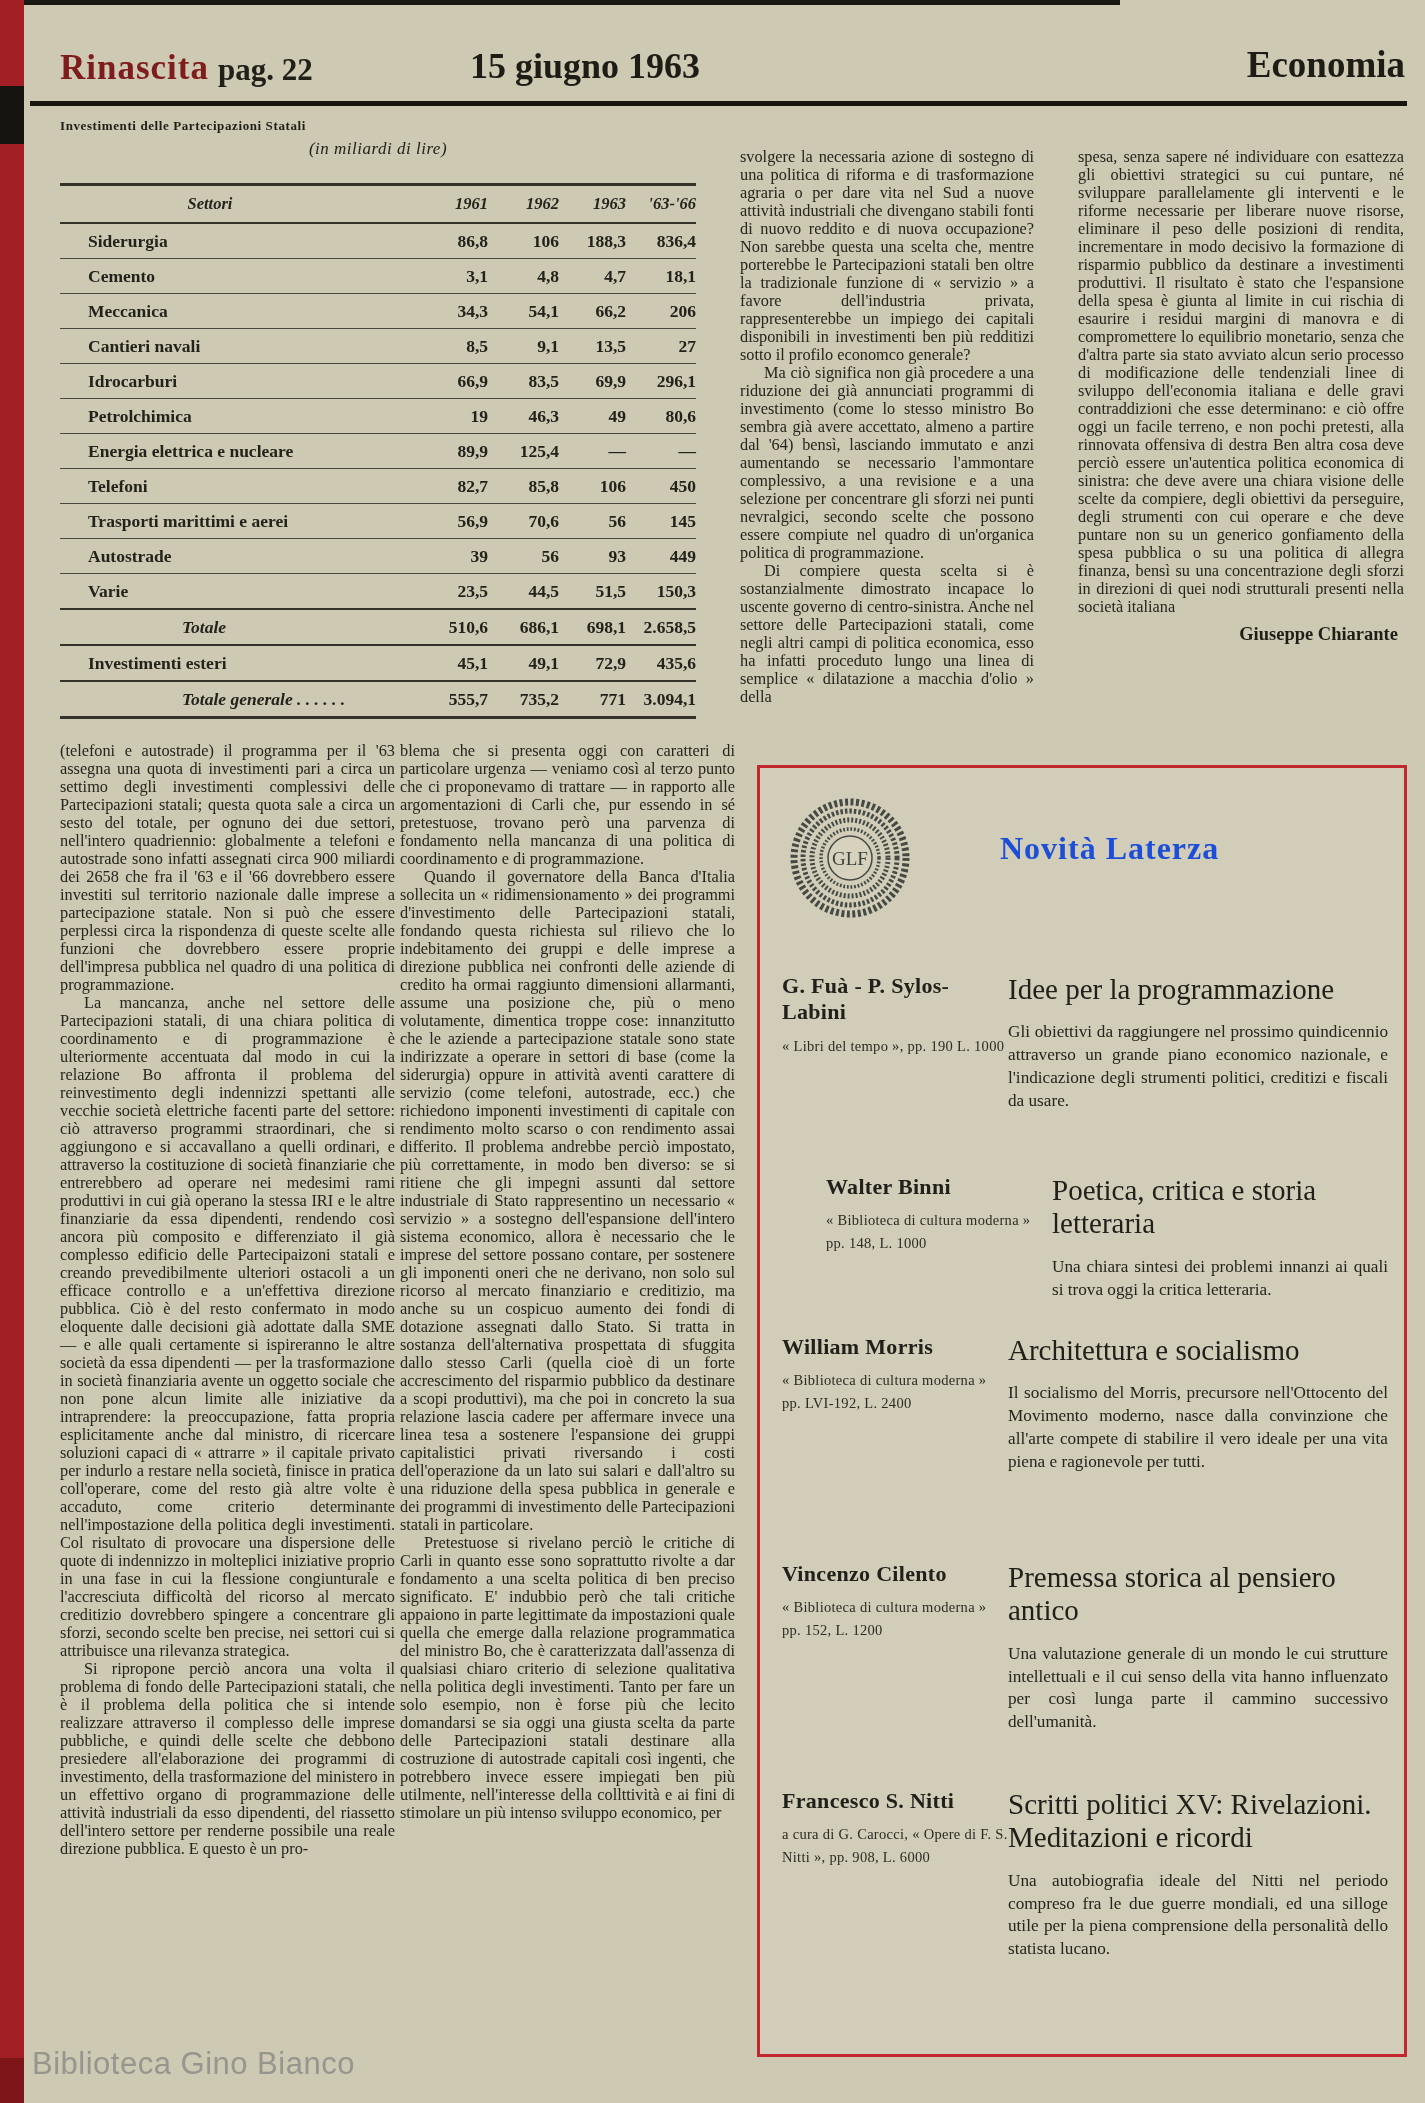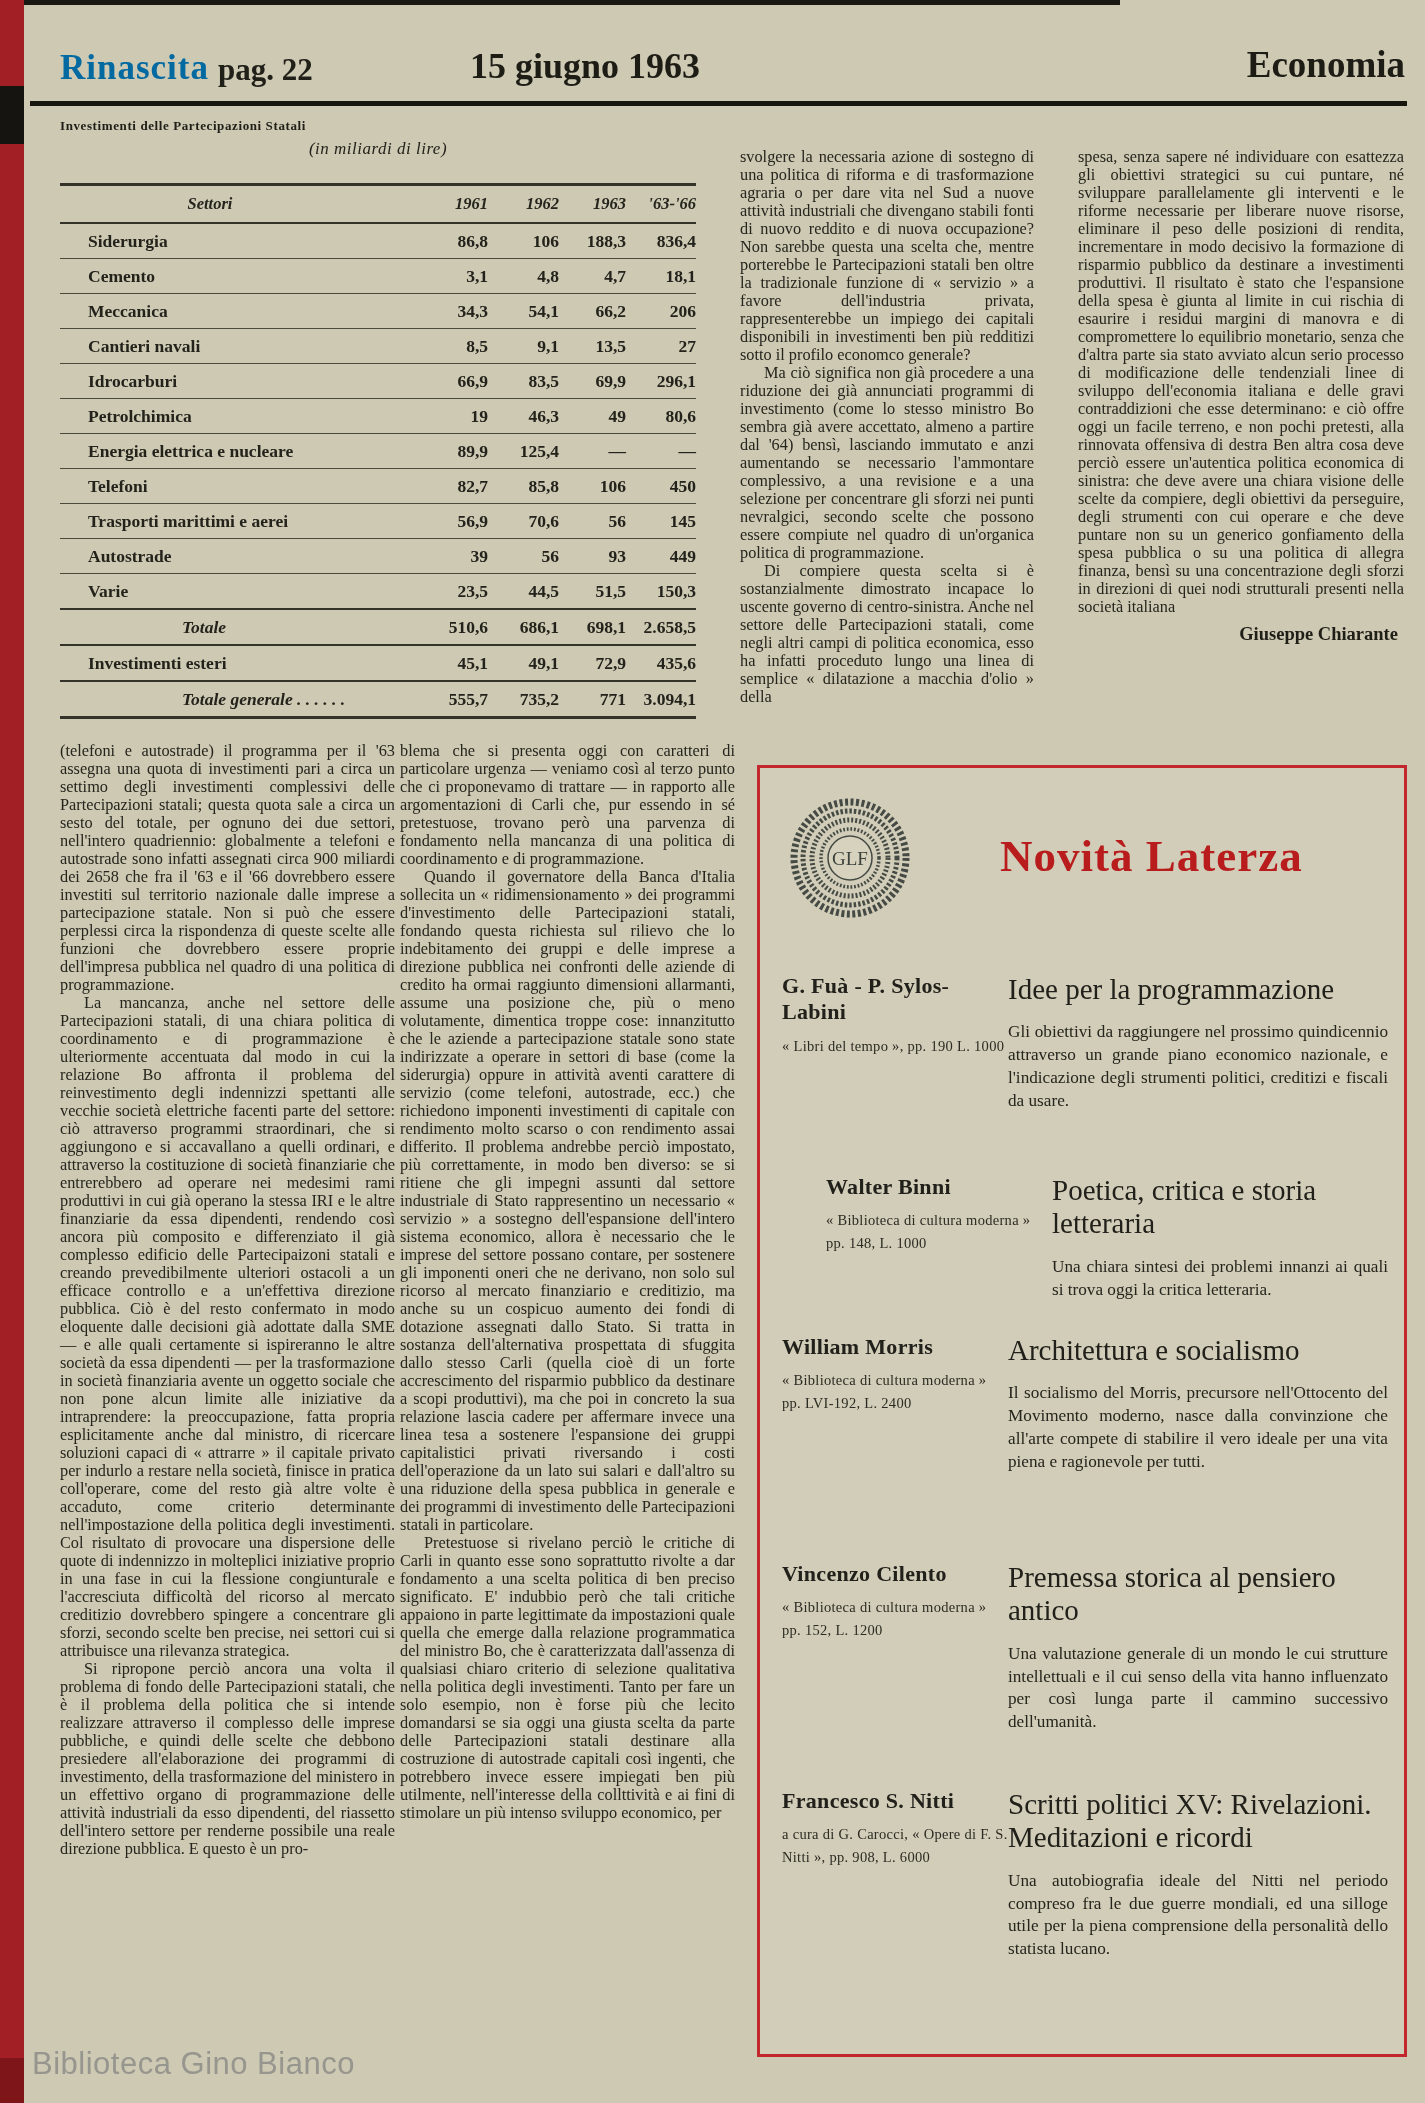--- a/index.html
+++ b/index.html
@@ -4,21 +4,21 @@
 <style>
   html,body{margin:0;padding:0;background:#6b685c;}
   .page{position:relative;width:1425px;height:2103px;background:#cdc9b3;overflow:hidden;
         font-family:"Liberation Serif",serif;color:#24231c;}
   .top-edge{position:absolute;left:0;top:0;width:1120px;height:5px;background:#1a1813;}
   .left-strip{position:absolute;left:0;top:0;width:24px;height:2103px;background:#a22025;}
   .left-strip .strip-black{position:absolute;left:0;top:86px;width:24px;height:58px;background:#161410;}
   .left-strip .strip-dark-bottom{position:absolute;left:0;top:2058px;width:24px;height:45px;background:#7e1519;}
 
   
-  .masthead{position:absolute;left:60px;top:48px;font-size:35px;font-weight:bold;color:#0369a1;letter-spacing:1px;}
+  .masthead{position:absolute;left:60px;top:48px;font-size:35px;font-weight:bold;color:#7f1d1d;letter-spacing:1px;}
   .pagelabel{position:absolute;left:218px;top:52px;font-size:31px;font-weight:bold;color:#201f18;}
   .dateline{position:absolute;left:410px;top:45px;width:350px;text-align:center;font-size:36px;font-weight:bold;color:#1d1c15;}
   .section{position:absolute;left:1200px;top:43px;width:205px;text-align:right;font-size:37px;font-weight:bold;color:#1d1c15;}
   .header-rule{position:absolute;left:30px;top:101px;width:1377px;height:5px;background:#17160f;}
 
   
   .stats{position:absolute;left:60px;top:118px;width:636px;}
   .stats .t-title{font-size:13px;font-weight:bold;letter-spacing:.6px;color:#1f1e17;}
   .stats .t-sub{text-align:center;font-size:17px;font-style:italic;margin-top:5px;letter-spacing:.5px;}
   table.invest{width:100%;border-collapse:collapse;margin-top:24px;border-top:3px solid #34332a;border-bottom:3px solid #34332a;}
@@ -38,21 +38,21 @@
   .colblock p{margin:0;font-size:16.3px;line-height:18px;text-align:justify;color:#26251d;}
   .colblock p.ind{text-indent:24px;}
   .col-top-a{position:absolute;left:740px;top:148px;width:294px;}
   .col-top-b{position:absolute;left:1078px;top:148px;width:326px;}
   .signature{margin-top:8px;text-align:right;font-size:18.5px;font-weight:bold;color:#1f1e17;padding-right:6px;}
   .col-bot-1{position:absolute;left:60px;top:742px;width:335px;}
   .col-bot-2{position:absolute;left:400px;top:742px;width:335px;}
 
   
   .ad{position:absolute;left:757px;top:765px;width:644px;height:1286px;border:3px solid #c1272d;background:#d1cdb8;}
-  .ad-title{position:absolute;left:240px;top:62px;width:390px;font-size:45px;font-weight:bold;color:#b91c1c;letter-spacing:1px;}
+  .ad-title{position:absolute;left:240px;top:62px;width:390px;font-size:32px;font-weight:bold;color:#1d4ed8;letter-spacing:1px;}
   .emblem{position:absolute;left:30px;top:30px;width:120px;height:120px;}
   .book{position:absolute;left:22px;right:16px;display:flex;gap:0;}
   .book .left{flex:0 0 226px;}
   .book .author{font-size:22px;font-weight:bold;color:#21201a;letter-spacing:.3px;line-height:1.2;}
   .book .series{font-size:14.5px;margin-top:9px;line-height:1.55;color:#2c2b23;letter-spacing:.3px;}
   .book .right{flex:1;}
   .book .btitle{font-size:29px;line-height:1.15;color:#21201a;}
   .book .bdesc{font-size:17.2px;margin-top:15px;line-height:1.33;text-align:justify;color:#26251d;}
   .bk1{top:205px;}.bk2{top:406px;margin-left:44px;}.bk3{top:566px;}.bk4{top:793px;}.bk5{top:1020px;}
 

